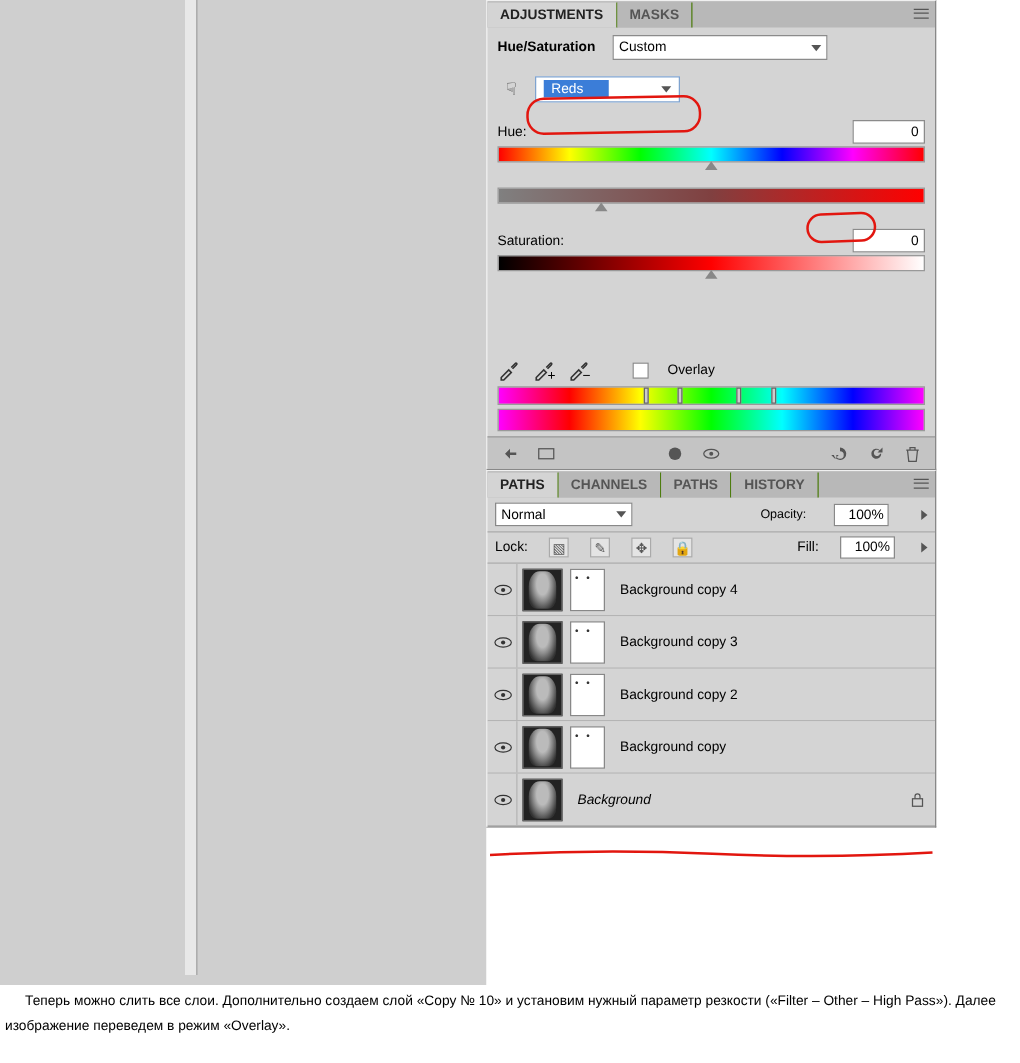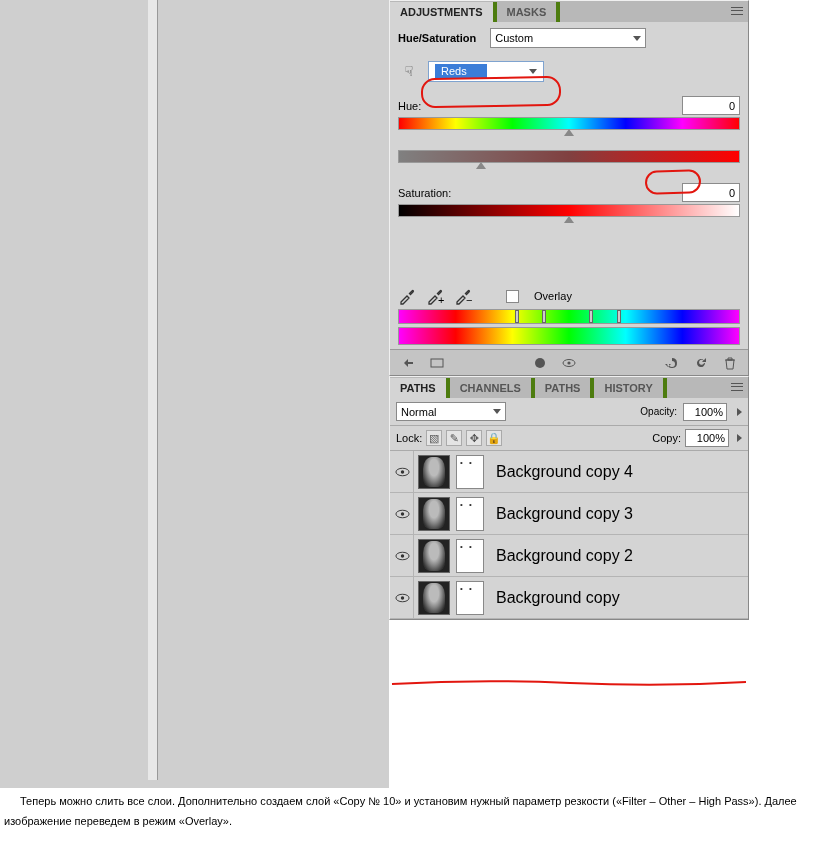--- a/index.html
+++ b/index.html
@@ -2,28 +2,28 @@
 <html><head>
 <meta charset="utf-8">
 <style>
 *{box-sizing:border-box;margin:0;padding:0;font-family:"Segoe UI",Tahoma,Arial,sans-serif;font-size:11px}
 body{background:#fff;width:816px;height:850px;position:relative}
 .canvas-area{position:absolute;left:0;top:0;width:389px;height:788px;background:#cfcfcf}
 .handle{position:absolute;left:148px;top:0;width:10px;height:780px;background:#e8e8e8;border-right:1px solid #999}
 .panel-stack{position:absolute;left:389px;top:0;width:360px}
 .panel{background:#d4d4d4;border:1px solid #888;border-top:1px solid #f0f0f0;border-left:1px solid #f0f0f0}
 .tabbar{display:flex;background:#b8b8b8;height:21px;align-items:flex-end;position:relative}
-.tab{display:inline-flex;align-items:center;height:20px;padding:0 10px;background:#b8b8b8;border-right:4px solid #4d7c0f;color:#555;font-weight:bold;cursor:pointer}
+.tab{display:inline-flex;align-items:center;height:20px;padding:0 10px;background:#b8b8b8;border-right:1px solid #4d7c0f;color:#555;font-weight:bold;cursor:pointer}
 .tab.active{background:#d4d4d4;color:#222}
 .tab-menu{width:16px;height:14px;position:absolute;right:3px;top:3px;display:flex;flex-direction:column;justify-content:space-around;padding:2px}
 .tab-menu span{height:1px;background:#555}
 .adj-body{padding:6px 8px 4px}
 .row{display:flex;align-items:center;margin-bottom:6px}
 .label{font-weight:bold}
-.preset-dd{margin-left:14px;width:156px;height:20px;border:1px solid #8b8b8b;background:#fff;display:flex;align-items:center;justify-content:space-between;padding:0 4px}
+.preset-dd{margin-left:14px;width:172px;height:20px;border:1px solid #8b8b8b;background:#fff;display:flex;align-items:center;justify-content:space-between;padding:0 4px}
 .chev{width:0;height:0;border-left:4px solid transparent;border-right:4px solid transparent;border-top:5px solid #555}
 .chev-right{width:0;height:0;border-top:4px solid transparent;border-bottom:4px solid transparent;border-left:5px solid #555;margin-left:4px}
 .hand-ico{width:22px;height:22px;display:flex;align-items:center;justify-content:center;font-size:14px;color:#444}
 .channel-dd{width:116px;height:21px;border:1px solid #7fa3cf;background:#fff;display:flex;align-items:center;justify-content:space-between;padding:0 6px;margin-left:8px;position:relative}
 .channel-dd .val{background:#3b7dd8;color:#fff;padding:1px 20px 1px 6px}
 .annot-red{position:absolute;left:31px;top:55px;width:140px;height:30px;border:2px solid #e2160f;border-radius:14px;transform:rotate(-1deg);pointer-events:none}
 .annot-red2{position:absolute;right:47px;top:148px;width:56px;height:24px;border:2px solid #e2160f;border-radius:12px;transform:rotate(-2deg);pointer-events:none;z-index:5}
 .annot-line{position:absolute;left:390px;top:678px;width:358px;height:10px;pointer-events:none;z-index:6}
 .annot-line svg{width:100%;height:100%}
 .slider-row{margin:4px 0 20px}
@@ -40,37 +40,37 @@
 .dropper svg{width:18px;height:18px}
 .chk{width:13px;height:13px;border:1px solid #888;background:#fff;margin-right:5px}
 .range-lbls{display:flex;justify-content:space-between;margin:4px 2px 2px;font-size:10px;color:#222}
 .range-bar{height:15px;border:1px solid #999;position:relative;background:linear-gradient(90deg,#ff00ff,#ff0000,#ffff00,#00ff00,#00ffff,#0000ff,#ff00ff)}
 .range-bar .mark{position:absolute;top:0;bottom:0;width:4px;background:#ccc;border:1px solid #666}
 .full-spectrum{height:18px;margin-top:3px;border:1px solid #999;background:linear-gradient(90deg,#ff00ff,#ff0000,#ffff00,#00ff00,#00ffff,#0000ff,#ff00ff)}
 .adj-footer{height:26px;background:#c4c4c4;border-top:1px solid #9a9a9a;display:flex;align-items:center;gap:9px;padding:0 8px}
 .foot-ico{width:20px;height:18px;display:flex;align-items:center;justify-content:center;color:#555}
 .foot-ico svg{width:16px;height:16px}
 .spacer{flex:1}
-.layers-controls{display:flex;align-items:center;padding:4px 6px;gap:6px;border-bottom:1px solid #aaa}
+.layers-controls{display:flex;align-items:center;padding:4px 6px;gap:22px;border-bottom:1px solid #aaa}
 .blend-dd{width:110px;height:19px;border:1px solid #898989;background:#fff;display:flex;align-items:center;justify-content:space-between;padding:0 4px}
 .opa{font-size:10px}
 .pctbox{width:44px;height:18px;border:1px solid #898989;background:#fff;display:flex;align-items:center;justify-content:flex-end;padding:0 3px;font-size:10px}
-.lock-row{display:flex;align-items:center;padding:3px 6px;gap:4px;border-bottom:1px solid #aaa;font-size:10px}
+.lock-row{display:flex;align-items:center;padding:3px 6px;gap:17px;border-bottom:1px solid #aaa;font-size:10px}
 .lock-ico{width:16px;height:16px;border:1px solid #aaa;display:flex;align-items:center;justify-content:center;background:#e4e4e4;color:#555}
 .layer-list{max-height:300px;overflow:hidden}
 .layer{display:flex;align-items:center;height:42px;border-bottom:1px solid #b4b4b4;padding:0 2px;gap:4px;background:#d4d4d4}
 .layer.sel{background:#3b7dd8;color:#fff;font-weight:bold}
 .eye{width:22px;height:100%;display:flex;align-items:center;justify-content:center;border-right:1px solid #b4b4b4}
 .eye svg{width:15px;height:10px}
 .lthumb{width:32px;height:34px;background:#222;display:flex;align-items:center;justify-content:center;border:1px solid #666;overflow:hidden}
 .face{width:22px;height:30px;background:radial-gradient(ellipse at 50% 35%,#bbb 30%,#888 50%,#333 80%);border-radius:40% 40% 30% 30%}
 .adj-th{width:32px;height:34px;background:linear-gradient(#444,#444 10px,#bbb 10px,#bbb 12px,#444 12px,#444 22px,#bbb 22px,#bbb 24px,#444 24px);border:1px solid #666}
 .mask{width:28px;height:34px;background:#fff;border:1px solid #888;position:relative;margin-left:2px}
 .mask .dots{font-size:8px;position:absolute;top:2px;left:3px;color:#333;letter-spacing:2px}
-.lname{margin-left:8px;font-size:16px}
+.lname{margin-left:8px;font-size:11px}
 .lname.ital{font-style:italic}
 .lock-r{margin-left:auto;margin-right:6px;width:12px;height:12px}
 .doc-text{position:absolute;left:0;top:790px;width:816px;padding:0 4px;font-size:16px;font-family:"Times New Roman",serif;line-height:1.25;color:#000}
 </style>
 </head>
 <body>
 
 <div class="canvas-area">
   <div class="handle"></div>
 </div>
@@ -228,21 +228,21 @@
     <span class="chev-right"></span>
   </div>
 
   <div class="lock-row">
     <span>Lock:</span>
     <div class="lock-ico">▧</div>
     <div class="lock-ico">✎</div>
     <div class="lock-ico">✥</div>
     <div class="lock-ico">🔒</div>
     <div class="spacer"></div>
-    <span>Copy:</span>
+    <span>Fill:</span>
     <div class="pctbox">
           <span>100%</span>
         </div>
     <span class="chev-right"></span>
   </div>
 
   <div class="layer-list">
     <div class="layer">
       <div class="eye">
             <svg viewBox="0 0 16 10">
@@ -295,20 +295,36 @@
               <circle cx="8" cy="5" r="1.8" fill="#333"></circle>
             </svg>
           </div>
       <div class="lthumb">
             <div class="face"></div>
           </div>
       <div class="mask">
             <span class="dots">• •</span>
           </div>
       <span class="lname">Background copy</span>
+    </div>
+    <div class="layer">
+      <div class="eye">
+            <svg viewBox="0 0 16 10">
+              <ellipse cx="8" cy="5" rx="7" ry="4" fill="none" stroke="#333"></ellipse>
+              <circle cx="8" cy="5" r="1.8" fill="#333"></circle>
+            </svg>
+          </div>
+      <div class="lthumb">
+            <div class="face"></div>
+          </div>
+      <span class="lname ital">Background</span>
+      <svg class="lock-r" viewBox="0 0 12 12">
+            <rect x="2" y="5" width="8" height="6" fill="none" stroke="#555"></rect>
+            <path d="M4 5V3a2 2 0 0 1 4 0v2" fill="none" stroke="#555"></path>
+          </svg>
     </div>
   </div>
 </div>
 
 </div>
 
 <div class="annot-line">
   <svg viewBox="0 0 358 10" preserveAspectRatio="none">
       <path d="M2 6 Q 90 1 180 5 T 356 4" stroke="#e2160f" stroke-width="2" fill="none"></path>
     </svg>

